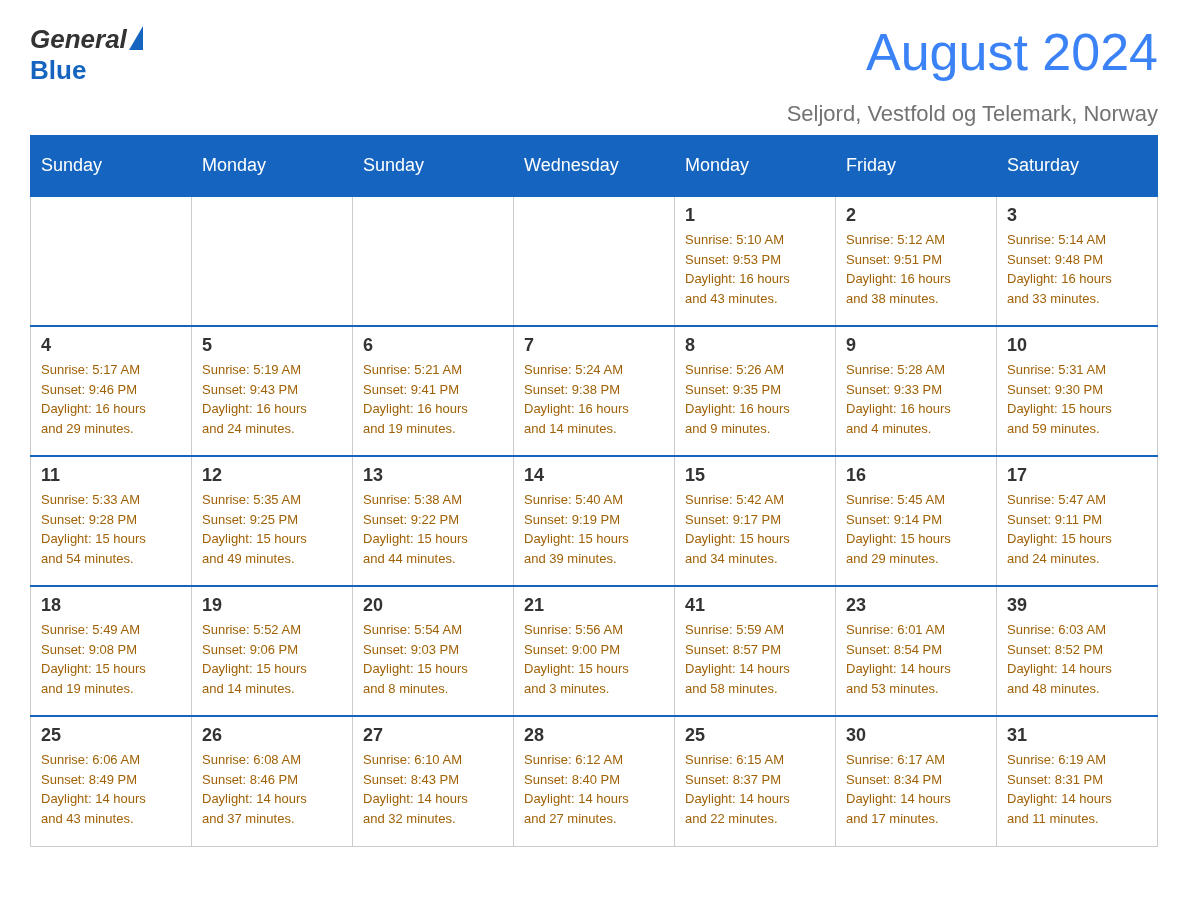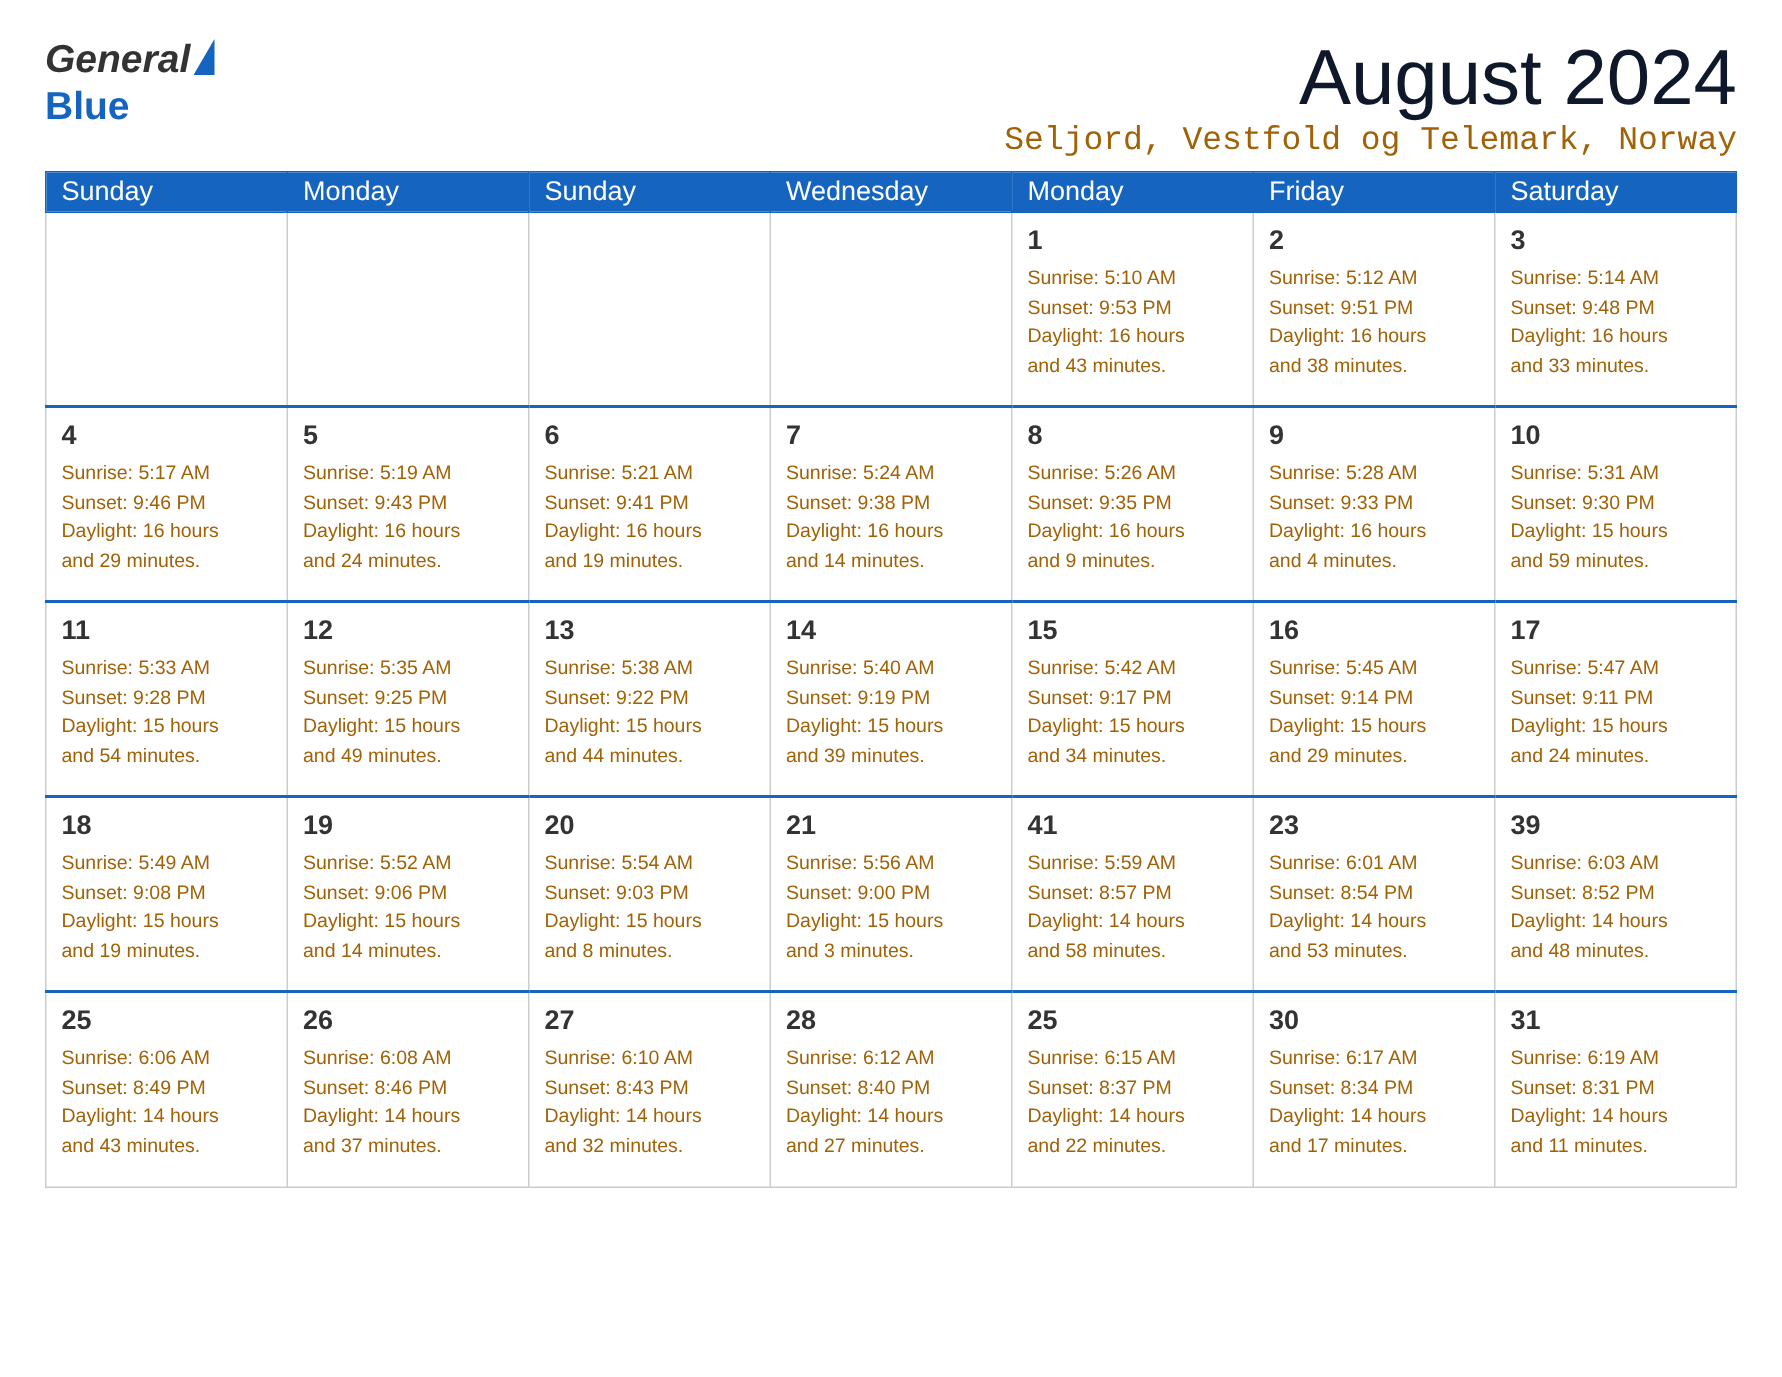--- a/index.html
+++ b/index.html
@@ -33,40 +33,39 @@
       border-bottom: 24px solid #1565C0;
       margin-left: 2px;
       margin-top: -4px;
     }
     .title-section {
       text-align: right;
     }
     .month-title {
       font-size: 52px;
       font-weight: normal;
-      color: #0f172a;
+      color: #3b82f6;
       line-height: 1.1;
     }
     .location-title {
       font-size: 22px;
-      color: #a16207;
-      margin-top: 0;
-      font-family: Liberation Mono, monospace;
+      color: #737373;
+      margin-top: 20px;
     }
     .calendar {
       width: 100%;
       border-collapse: collapse;
       margin-top: 8px;
     }
     .calendar th {
       background: #1565C0;
       color: #fff;
       font-size: 18px;
       font-weight: normal;
-      padding: 2px 10px;
+      padding: 19px 10px;
       text-align: left;
       border: 1px solid #1565C0;
     }
     .calendar td {
       width: 14.28%;
       vertical-align: top;
       padding: 8px 10px 10px 10px;
       border: 1px solid #ccc;
       border-top: 2px solid #1565C0;
       font-size: 13px;

